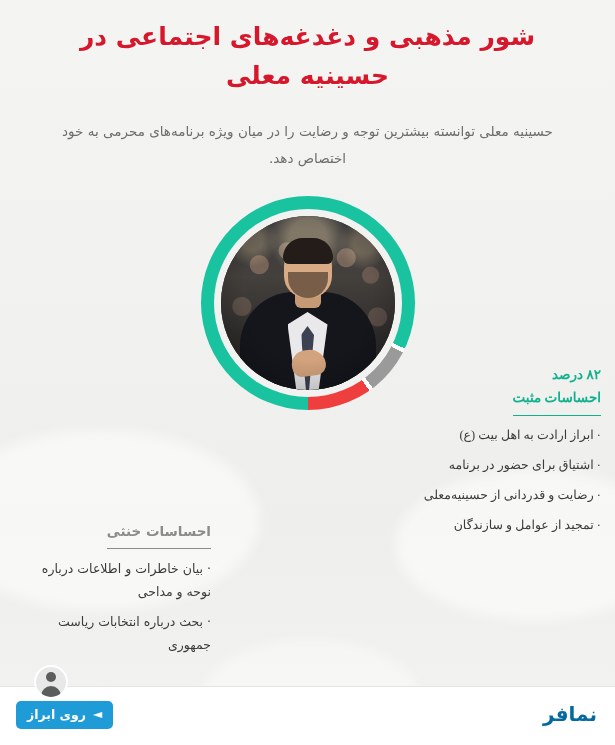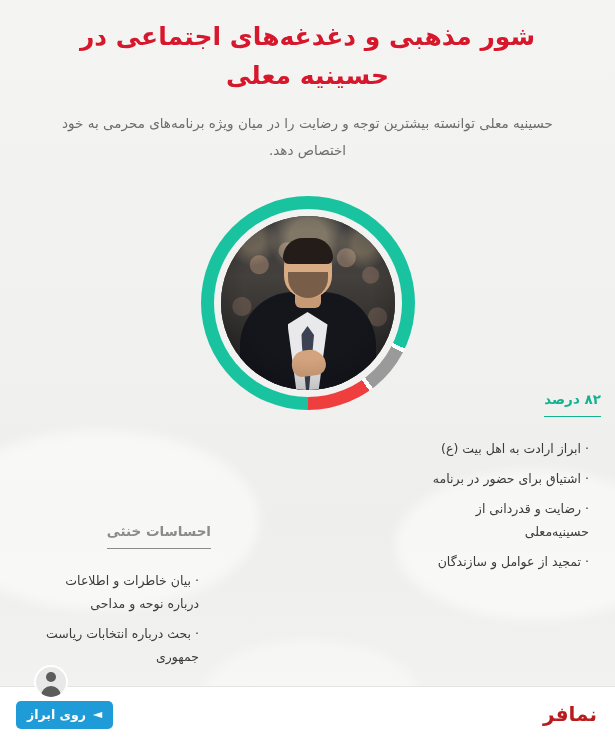--- a/index.html
+++ b/index.html
@@ -44,21 +44,21 @@
   .title {
     color: #d6172c;
     font-size: 25px;
     font-weight: bold;
     line-height: 1.55;
     letter-spacing: 0px;
     padding: 0 40px;
     text-shadow: 0 1px 0 rgba(255,255,255,0.6);
   }
   .subtitle {
-    margin-top: 14px;
+    margin-top: 22px;
     color: #6d6d6d;
     font-size: 13.5px;
     line-height: 2.0;
     padding: 0 60px;
   }
 
   
   .donut-wrap {
     position: absolute;
     left: 50%;
@@ -196,38 +196,39 @@
     line-height: 1.7;
     border-bottom: 1.6px solid currentColor;
     padding-bottom: 5px;
     margin-bottom: 8px;
     display: inline-block;
   }
   .seg-head .pct { display: block; }
   .seg-head .nm { display: block; }
   .seg ul {
     list-style: none;
-    margin: 12px;
+    margin: 0;
     padding: 0;
   }
   .seg li {
     color: #3b3b3b;
     font-size: 12.5px;
     line-height: 1.85;
     margin-bottom: 7px;
   }
   .seg li::before {
     content: "\00B7\00A0";
     color: #3b3b3b;
   }
 
   .seg-positive {
-    top: 388px;
+    top: 364px;
     right: 14px;
     width: 186px;
+    font-family: Liberation Serif, serif;
   }
   .seg-positive .seg-head { color: #12b28f; }
 
   .seg-negative {
     top: 432px;
     right: 226px;
     width: 162px;
   }
   .seg-negative .seg-head { color: #e0392f; }
 
@@ -243,21 +244,21 @@
     position: absolute;
     left: 0; right: 0; bottom: 0;
     height: 58px;
     background: #ffffff;
     border-top: 1px solid #e4e4e2;
   }
   .brand {
     position: absolute;
     right: 18px;
     top: 15px;
-    color: #b91c1c;
+    color: #0369a1;
     font-size: 20px;
     font-weight: bold;
     letter-spacing: -1px;
   }
   .cta {
     position: absolute;
     left: 16px;
     top: 14px;
     display: flex;
     align-items: center;
@@ -330,20 +331,21 @@
       <div class="hair"></div>
       <div class="beard"></div>
       <div class="hand"></div>
       <div class="vignette"></div>
     </div>
   </div>
 
   <div class="seg seg-positive">
     <div class="seg-head">
       <span class="pct">۸۲ درصد</span>
+      <span class="nm">احساسات مثبت</span>
     </div>
     <ul>
       <li>ابراز ارادت به اهل بیت (ع)</li>
       <li>اشتیاق برای حضور در برنامه</li>
       <li>رضایت و قدردانی از حسینیه‌معلی</li>
       <li>تمجید از عوامل و سازندگان</li>
     </ul>
   </div>
 
 

